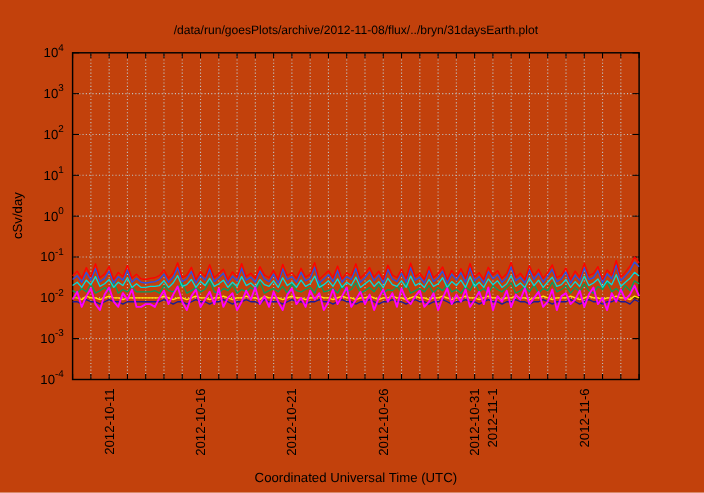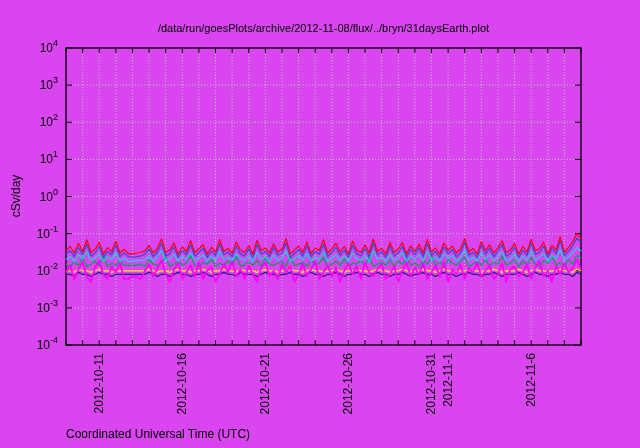--- a/index.html
+++ b/index.html
@@ -1,20 +1,20 @@
 <!DOCTYPE html>
 <html><head>
 <meta charset="utf-8">
 <style>
   html,body{margin:0;padding:0;background:#fff;}
-  .screen{position:relative;width:640px;height:448px;background:#d946ef;overflow:hidden;
+  .screen{position:relative;width:640px;height:448px;background:#c2410c;overflow:hidden;
           font-family:"Liberation Sans",sans-serif;color:#000;}
   .chart-title{position:absolute;left:66px;top:22px;width:515px;text-align:center;
                font-size:11px;white-space:nowrap;}
-  .x-axis-label{position:absolute;left:66px;top:427px;width:515px;font-size:12px;}
+  .x-axis-label{position:absolute;left:66px;top:427px;width:515px;text-align:center;font-size:12px;}
   .y-axis-label{position:absolute;left:-64px;top:189px;width:160px;text-align:center;
                 font-size:12px;transform:rotate(-90deg);}
   svg{position:absolute;left:0;top:0;}
   svg text{font-family:"Liberation Sans",sans-serif;fill:#000;}
 </style>
 </head>
 <body>
 
 <div class="screen">
   <div class="chart-title">/data/run/goesPlots/archive/2012-11-08/flux/../bryn/31daysEarth.plot</div>

